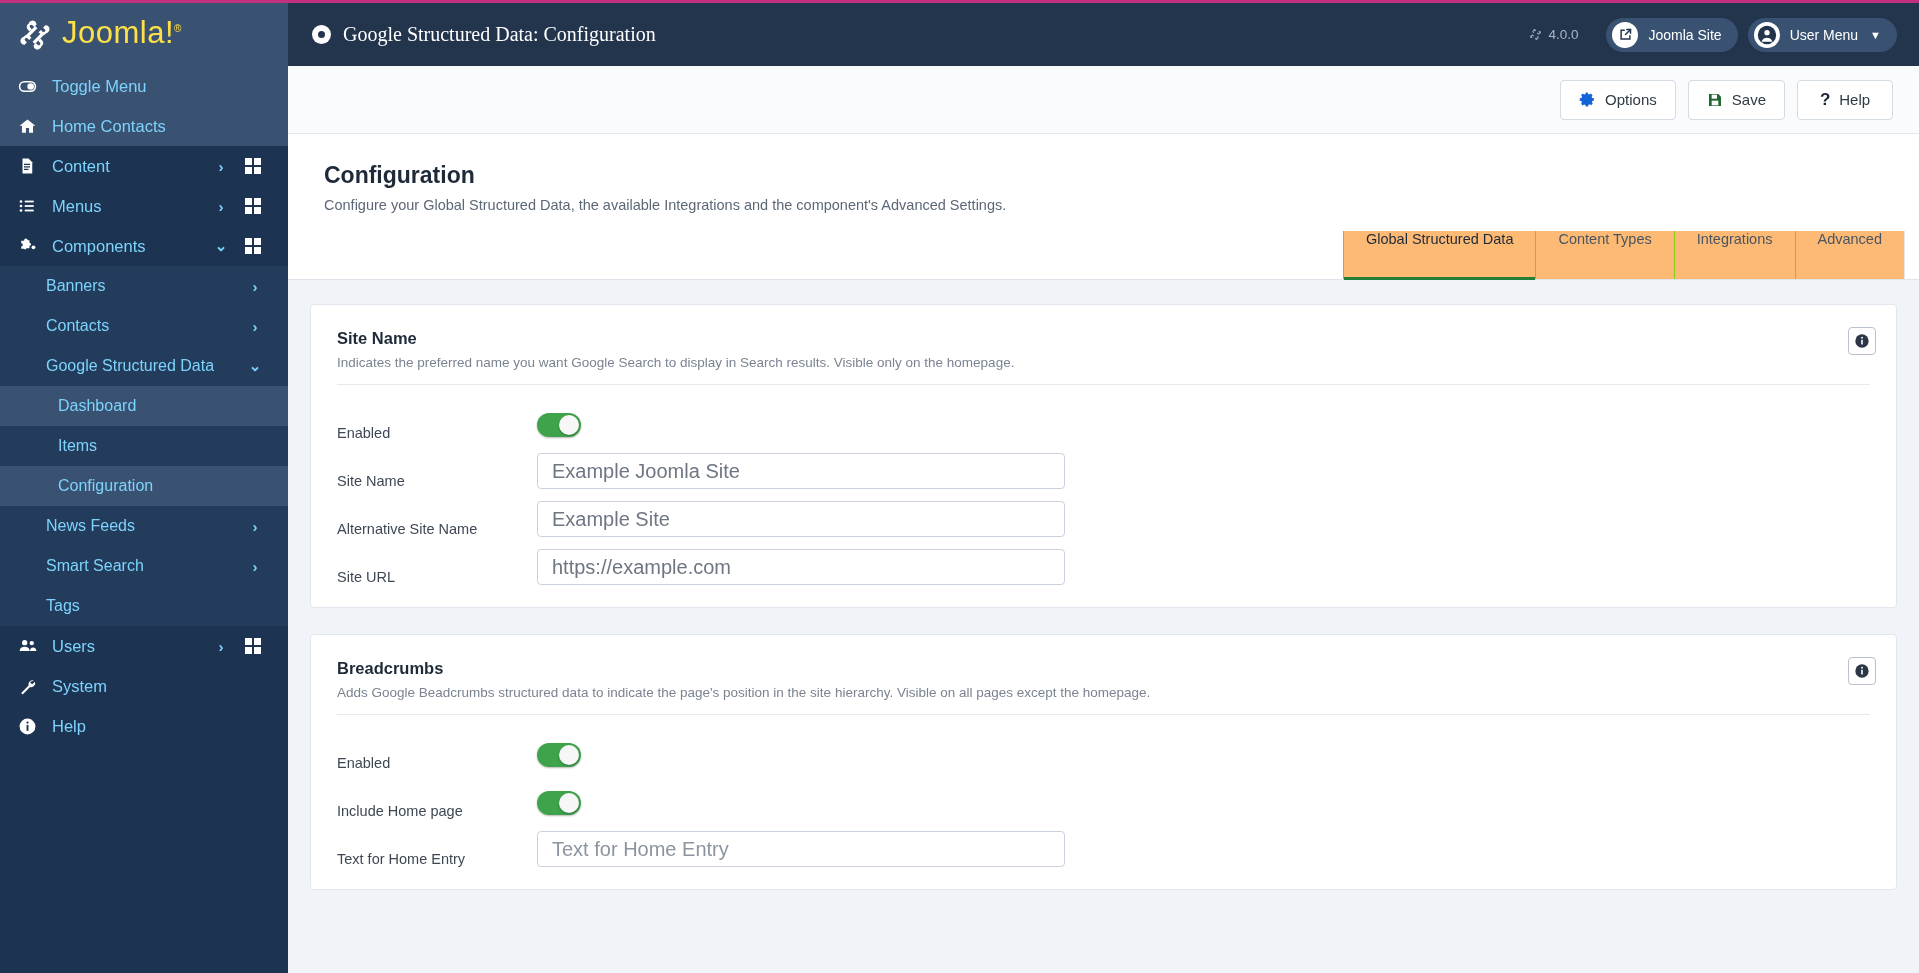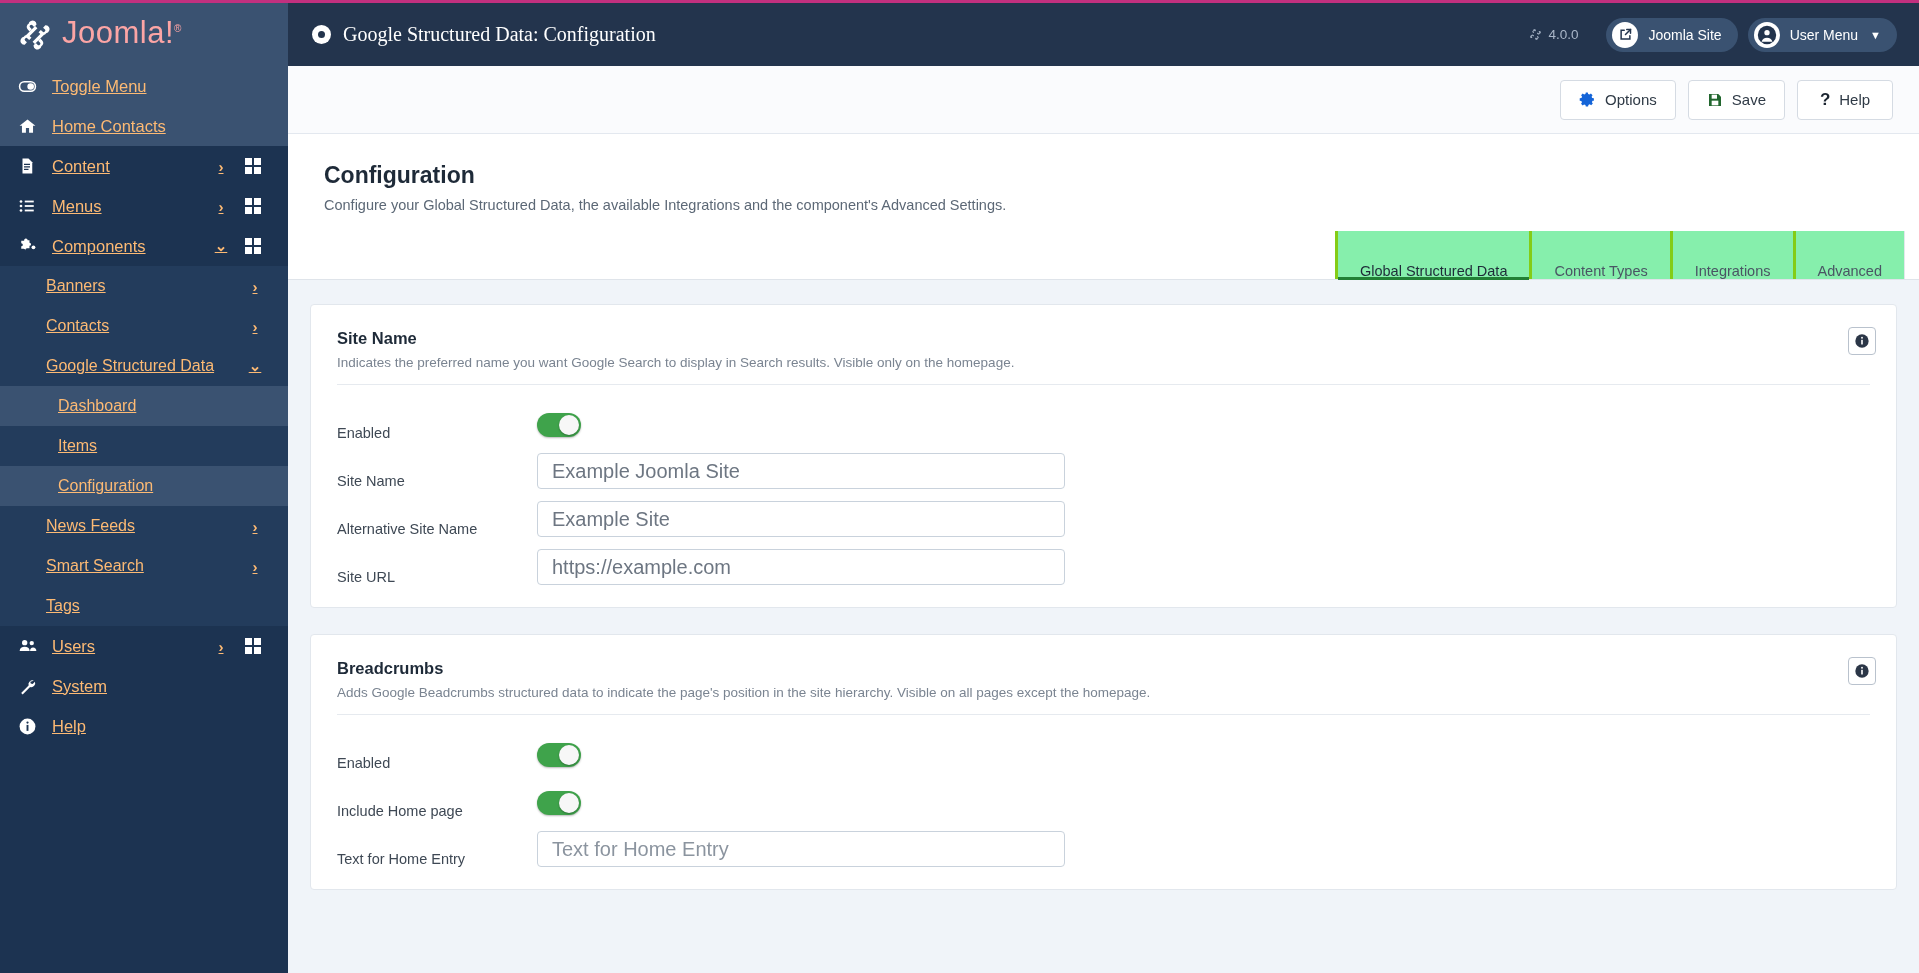--- a/index.html
+++ b/index.html
@@ -29,42 +29,41 @@
     height: 63px;
     flex: 0 0 63px;
     background: #3a5271;
     display: flex;
     align-items: center;
     padding-left: 18px;
     gap: 10px;
   }
   .brand-logo { width: 34px; height: 34px; flex: 0 0 34px; }
   .brand-text {
-    color: #fca5a5;
+    color: #fde047;
     font-size: 31px;
     letter-spacing: .5px;
     font-weight: 300;
     position: relative;
     top: -2px;
   }
   .brand-text sup { font-size: 10px; vertical-align: super; }
 
   .nav { flex: 1; overflow-y: auto; }
   .nav::-webkit-scrollbar { width: 0; }
 
   .nav-item {
     display: flex;
     align-items: center;
     height: 40px;
     padding: 0 22px 0 18px;
-    color: #fdba74;
+    color: #7dd3fc;
     font-size: 16.5px;
     cursor: pointer;
     position: relative;
-    text-decoration: underline;
   }
   .nav-item .ico {
     width: 26px; flex: 0 0 26px;
     display: flex; align-items: center; justify-content: flex-start;
     color: #ffffff;
   }
   .nav-item .lbl { flex: 1; padding-left: 8px; white-space: nowrap; }
   .nav-item .chev { width: 22px; text-align: center; font-size: 15px; font-weight: bold; }
   .nav-item .grid-ico { width: 26px; display: flex; justify-content: center; margin-left: 8px; }
 
@@ -175,30 +174,30 @@
 
   .tabs-wrap {
     background: #ffffff;
     border-bottom: 1px solid #dfe4ea;
     display: flex;
     justify-content: flex-end;
     padding-right: 14px;
     height: 49px;
   }
   .tab {
-    display: flex; align-items: flex-end;
+    display: flex; align-items: flex-start;
     padding: 0 22px;
     font-size: 14.5px;
     color: #4a5564;
-    border-left: 3px solid #84cc16;
+    border-left: 1px solid #84cc16;
     border-right: 1px solid #e3e7ec;
     margin-left: -1px;
     cursor: pointer;
     position: relative;
-    background: #86efac;
+    background: #fdba74;
   }
   .tab.active { color: #1e2a38; }
   .tab.active::after {
     content: ""; position: absolute; left: 0; right: 0; bottom: -1px;
     height: 3px; background: #218035;
   }
 
   .card-area { padding: 24px 22px 40px 22px; }
   .card {
     background: #ffffff;

